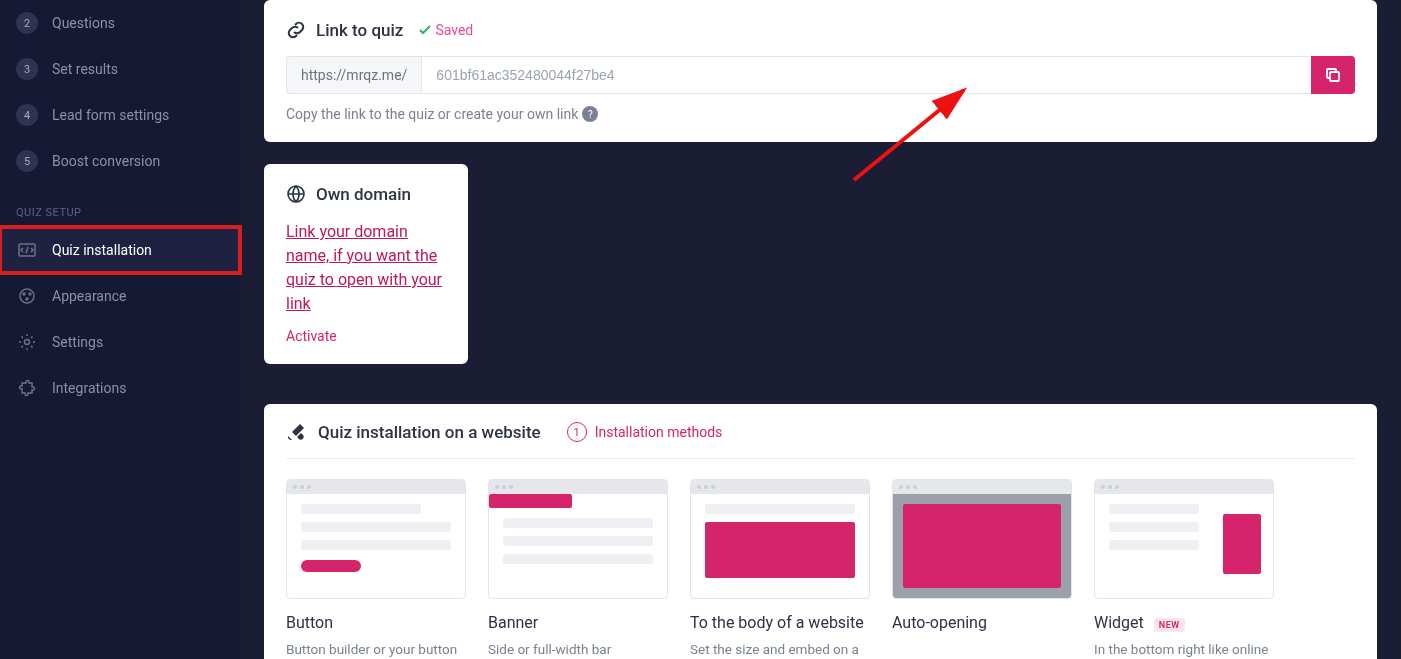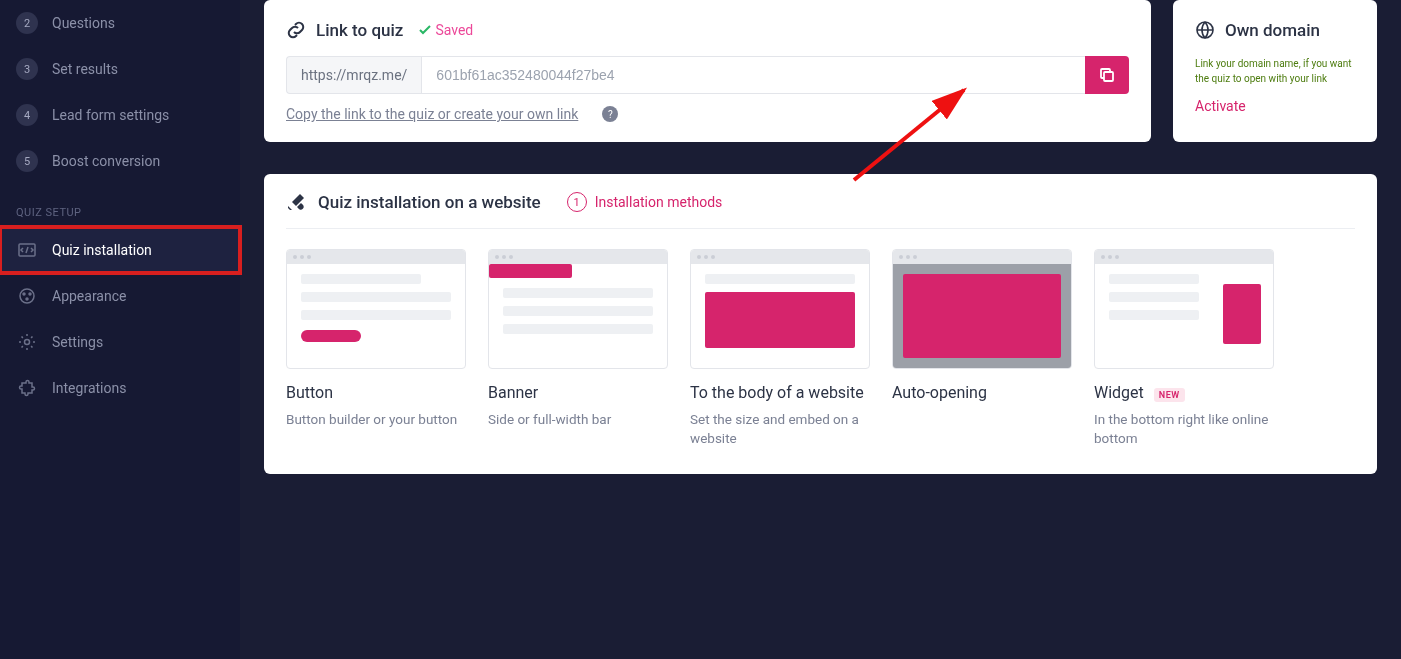--- a/index.html
+++ b/index.html
@@ -64,21 +64,22 @@
   }
   
   .main {
     flex: 1;
     padding: 0 24px;
     overflow: auto;
   }
   .row {
     display: flex;
     gap: 22px;
-    margin-bottom: 32px;
+    margin-bottom: 40px;
+    flex-direction: column;
   }
   .card {
     background: #fff;
     border-radius: 6px;
     padding: 20px 22px;
   }
   .link-card { flex: 1; }
   .domain-card { width: 204px; }
   .card-header {
     display: flex;
@@ -130,39 +131,39 @@
     display: flex;
     align-items: center;
     justify-content: center;
     cursor: pointer;
   }
   .hint {
     font-size: 14px;
     color: #7b8194;
     display: flex;
     align-items: flex-start;
-    gap: 24px;
-    text-decoration: underline;
+    gap: 4px;
   }
   .help-dot {
     width: 16px;
     height: 16px;
     border-radius: 50%;
     background: #7b8194;
     color: #fff;
     font-size: 10px;
     display: flex;
     align-items: center;
     justify-content: center;
   }
   .domain-desc {
-    font-size: 10px;
-    color: #4d7c0f;
+    font-size: 16px;
+    color: #be185d;
     line-height: 1.5;
     margin-bottom: 12px;
+    text-decoration: underline;
   }
   .activate-link {
     color: #d6246c;
     font-size: 14px;
     cursor: pointer;
   }
   
   .install-card { padding: 18px 22px 26px 22px; }
   .install-header {
     display: flex;

